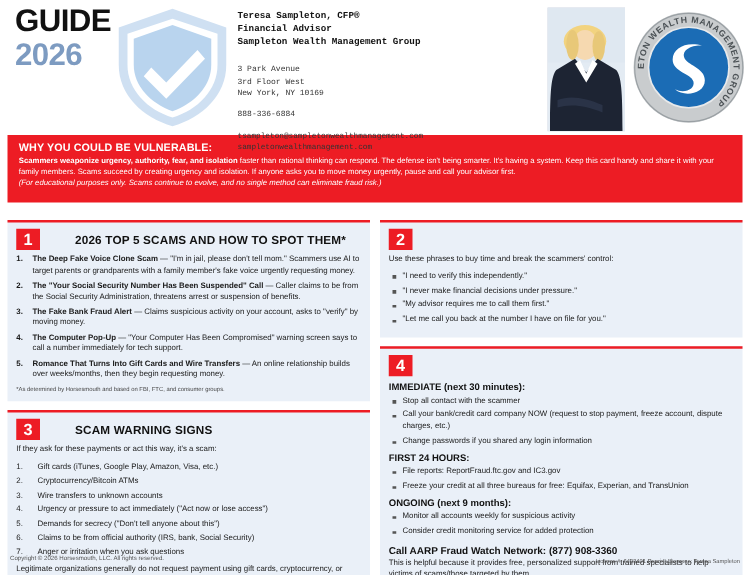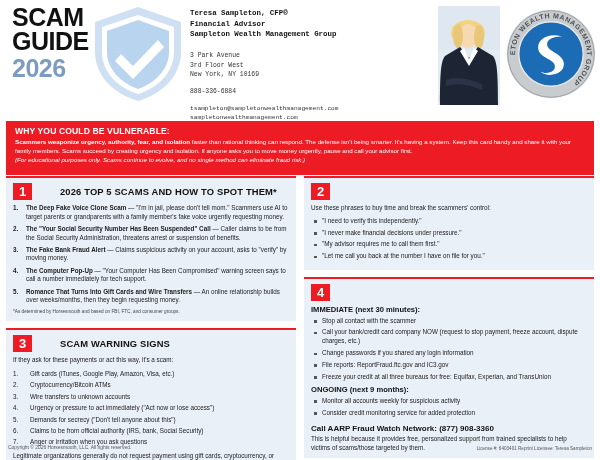--- a/index.html
+++ b/index.html
@@ -30,21 +30,21 @@
   .contact .nm{font-size:7.4px;font-weight:bold;line-height:1.45;color:#111;}
   .contact .addr{font-size:6.4px;line-height:1.5;color:#333;margin-top:11px;}
   .contact .ph{font-size:6.4px;line-height:1.5;color:#333;margin-top:7px;}
   .contact .em{font-size:6.2px;line-height:1.5;color:#333;margin-top:7px;word-break:break-all;}
 
   .photo{position:absolute;left:438px;top:6px;width:62px;height:99px;overflow:hidden;background:#cfd8e2;}
   .logo{position:absolute;left:505px;top:8px;width:92px;height:92px;}
 
   
   .banner{
-    position:absolute;left:6px;top:121px;width:588px;height:54px;
+    position:absolute;left:6px;top:108px;width:588px;height:54px;
     background:#ed1c24;color:#fff;box-sizing:border-box;padding:5px 9px 4px 9px;
   }
   .banner h2{margin:0 0 2px 0;font-size:8.6px;font-weight:bold;letter-spacing:0.1px;}
   .banner p{margin:0;font-size:6.2px;line-height:1.42;}
   .banner .b{font-weight:bold;}
   .banner .it{font-style:italic;}
 
   
   .col{position:absolute;width:290px;}
   .col-left{left:6px;top:176px;}
@@ -99,21 +99,20 @@
     <div class="shield">
       <svg viewBox="0 0 100 100" width="100" height="100">
         <path d="M50 3 L93 18 V48 C93 72 74 90 50 97 C26 90 7 72 7 48 V18 Z" fill="#cfe0f2"></path>
         <path d="M50 11 L86 23 V48 C86 68 70 84 50 90 C30 84 14 68 14 48 V23 Z" fill="#ffffff"></path>
         <path d="M50 16 L81 27 V48 C81 65 67 79 50 85 C33 79 19 65 19 48 V27 Z" fill="#b9d4ee"></path>
         <path d="M33 50 L45 62 L70 36 L76 43 L45 75 L27 57 Z" fill="#ffffff"></path>
       </svg>
     </div>
 
     <div class="title-block">
-      <div class="title-line">SCAM</div>
       <div class="title-line">GUIDE</div>
       <div class="title-year">2026</div>
     </div>
 
     <div class="contact">
       <div class="nm">Teresa Sampleton, CFP®</div>
       <div class="nm">Financial Advisor</div>
       <div class="nm">Sampleton Wealth Management Group</div>
       <div class="addr">
         <div>3 Park Avenue</div>
@@ -256,20 +255,21 @@
         <div class="badge">4</div>
       </div>
 
       <div class="sub-head first">IMMEDIATE (next 30 minutes):</div>
       <ul class="bullets">
         <li>Stop all contact with the scammer</li>
         <li>Call your bank/credit card company NOW (request to stop payment, freeze account, dispute charges, etc.)</li>
         <li>Change passwords if you shared any login information</li>
       </ul>
 
+      <div class="sub-head">FIRST 24 HOURS:</div>
       <ul class="bullets">
         <li>File reports: ReportFraud.ftc.gov and IC3.gov</li>
         <li>Freeze your credit at all three bureaus for free: Equifax, Experian, and TransUnion</li>
       </ul>
 
       <div class="sub-head">ONGOING (next 9 months):</div>
       <ul class="bullets">
         <li>Monitor all accounts weekly for suspicious activity</li>
         <li>Consider credit monitoring service for added protection</li>
       </ul>

